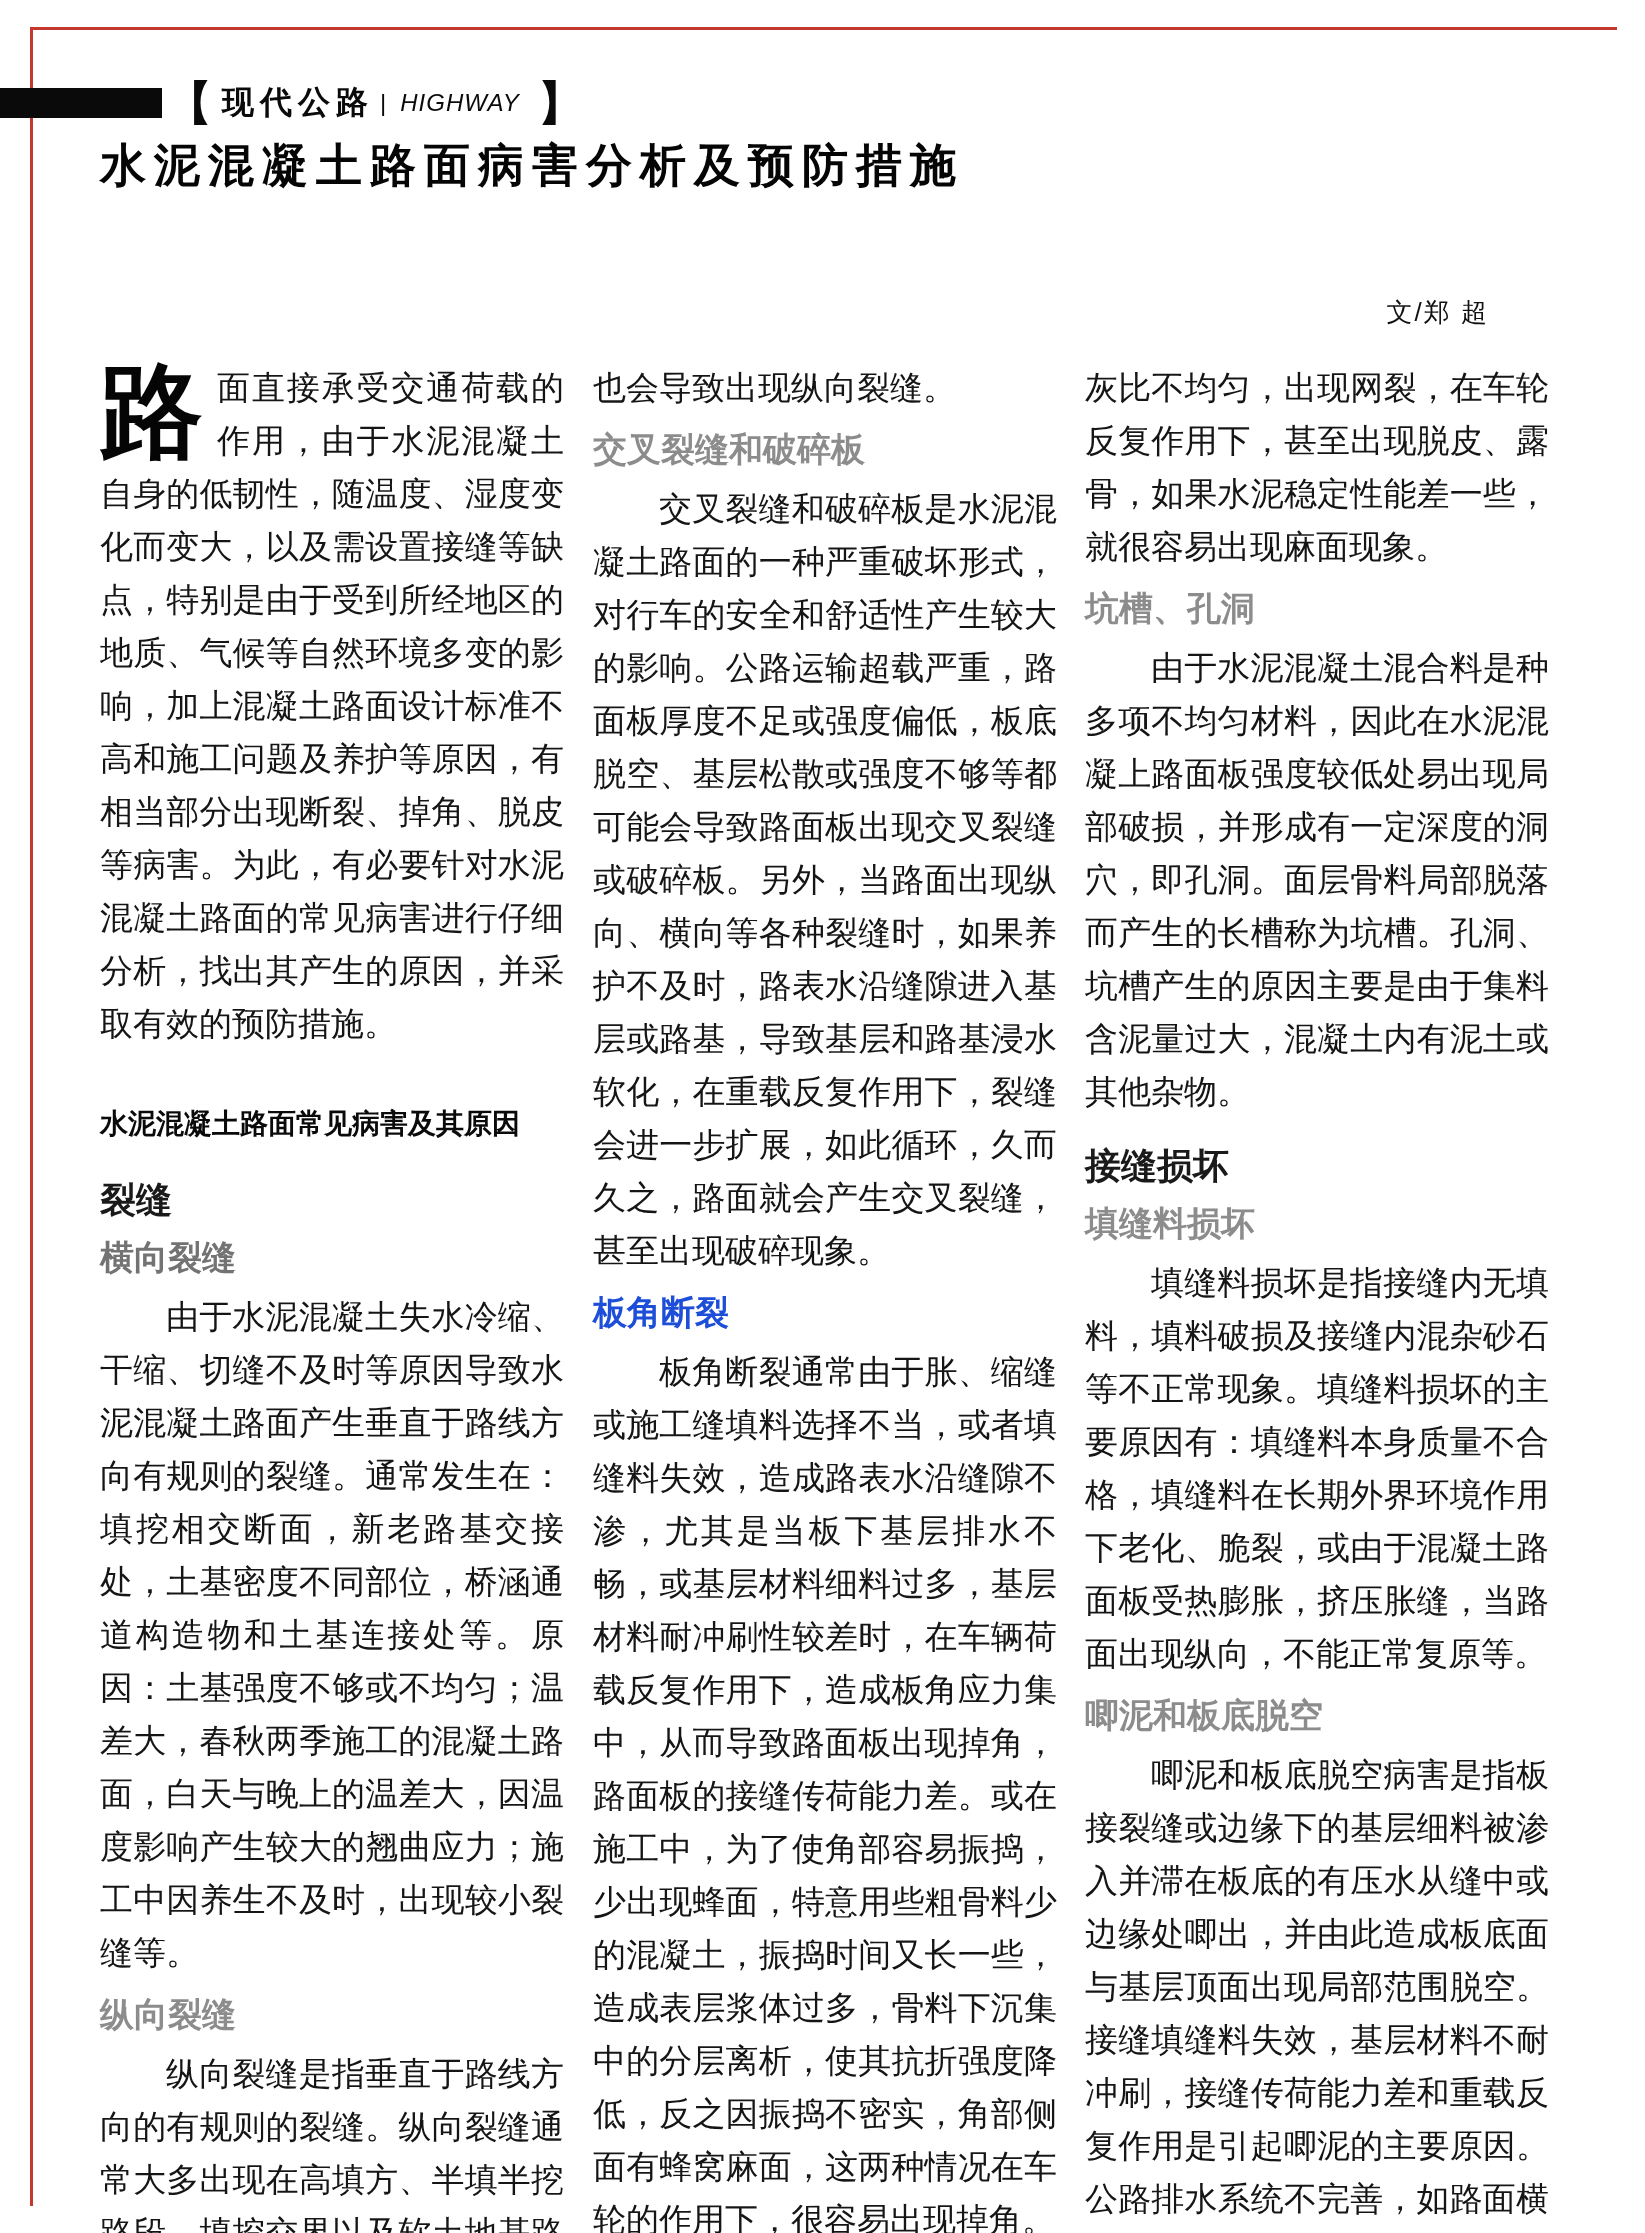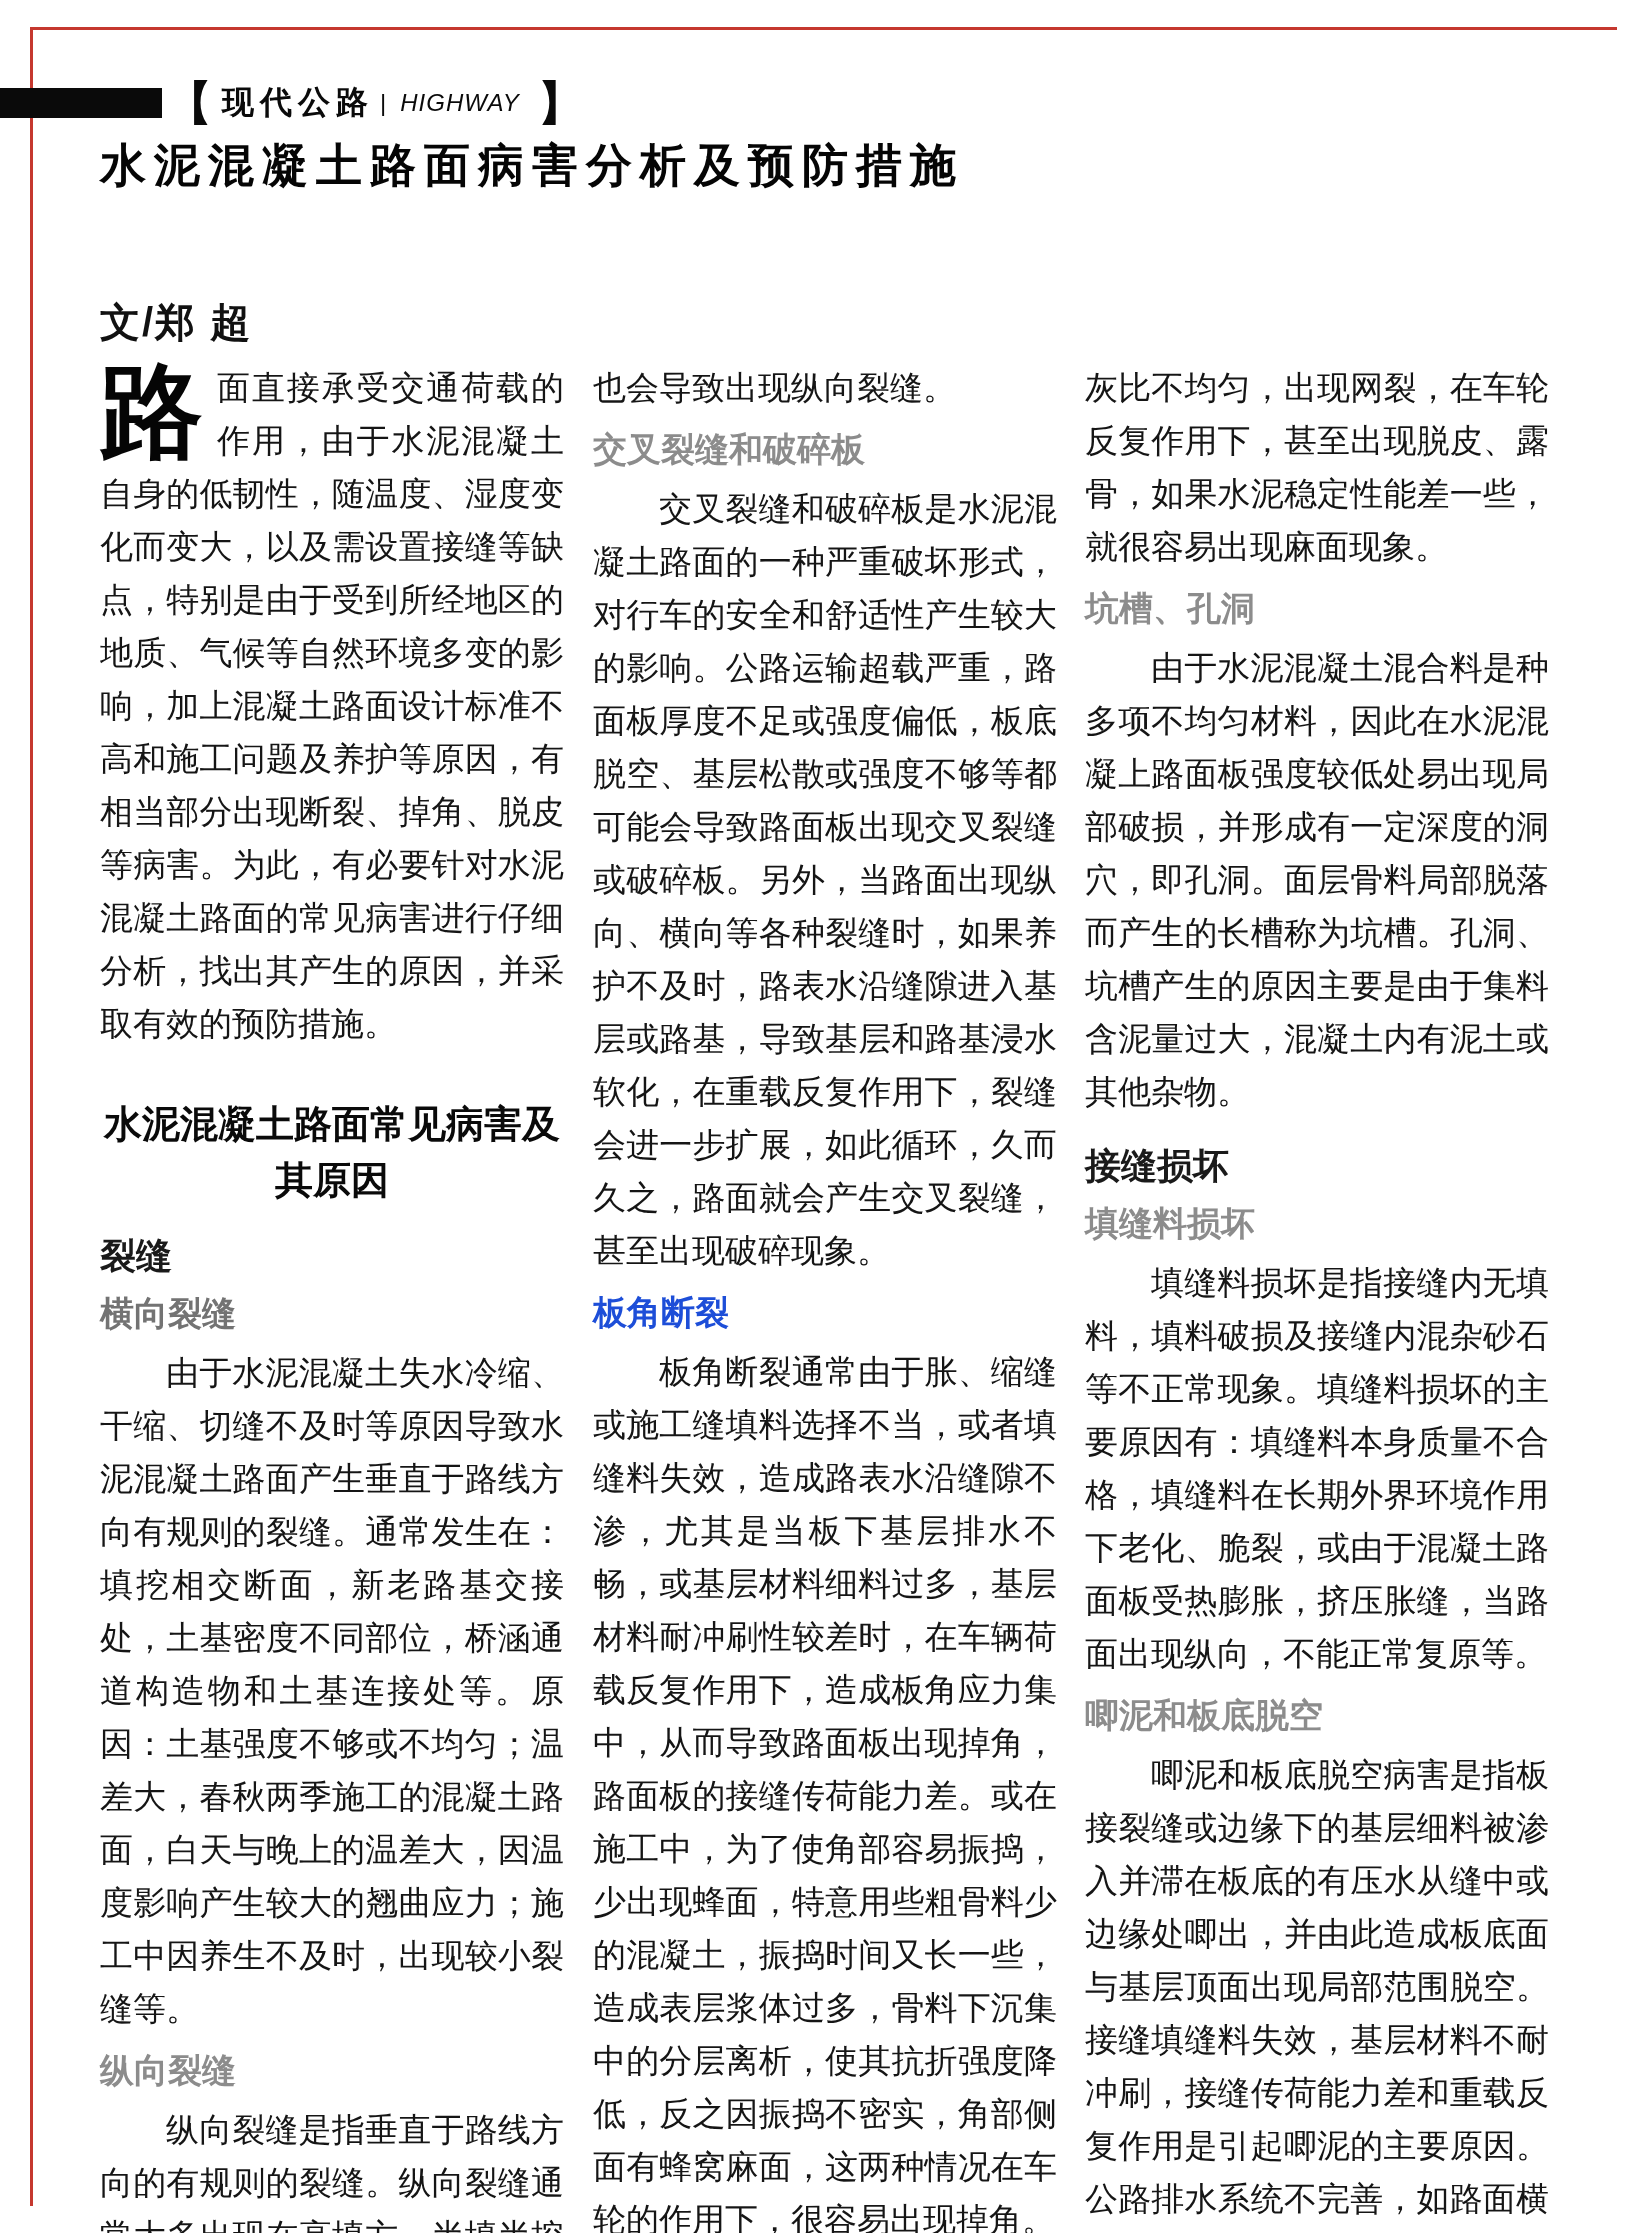--- a/index.html
+++ b/index.html
@@ -23,43 +23,43 @@
   .mag-sep{font-size:24px;color:#0a0a0a;margin:0 14px 0 6px;font-weight:400;}
   .mag-en{font-size:24px;font-style:italic;color:#0a0a0a;letter-spacing:1px;margin-right:14px;}
 
   
   .title{
     position:absolute;left:100px;top:135px;width:1453px;
     font-size:46px;font-weight:900;color:#050505;letter-spacing:8px;
     white-space:nowrap;
   }
   .byline{
-    position:absolute;left:100px;top:295px;width:1389px;
-    font-size:40px;font-weight:700;color:#111;letter-spacing:2px;
+    position:absolute;left:100px;top:295px;width:1389px;text-align:right;
+    font-size:26px;font-weight:400;color:#111;letter-spacing:2px;
   }
 
   
   .col{position:absolute;top:361px;width:464px;color:#151515;}
   .col-1{left:100px;}
   .col-2{left:593px;}
   .col-3{left:1085px;}
 
   .para{
     font-size:33px;line-height:53px;margin:0;
     text-align:justify;text-indent:2em;color:#151515;
   }
   .para.cont{text-indent:0;}
   .para.dropcap-para{text-indent:0;}
   .dropcap{
     float:left;font-size:103px;line-height:98px;font-weight:900;
     padding:2px 14px 0 0;color:#050505;
   }
   .h1{
-    font-size:38px;line-height:56px;font-weight:900;color:#0a0a0a;
-    margin:46px 0 10px 0;text-align:center;
+    font-size:28px;line-height:56px;font-weight:900;color:#0a0a0a;
+    margin:46px 0 10px 0;text-align:left;
   }
   .h2{
     font-size:36px;line-height:44px;font-weight:900;color:#1a1a1a;
     margin:26px 0 4px 0;
   }
   .h3{
     font-size:34px;line-height:42px;font-weight:900;color:#8c8c8c;
     margin:14px 0 12px 0;
   }
 

